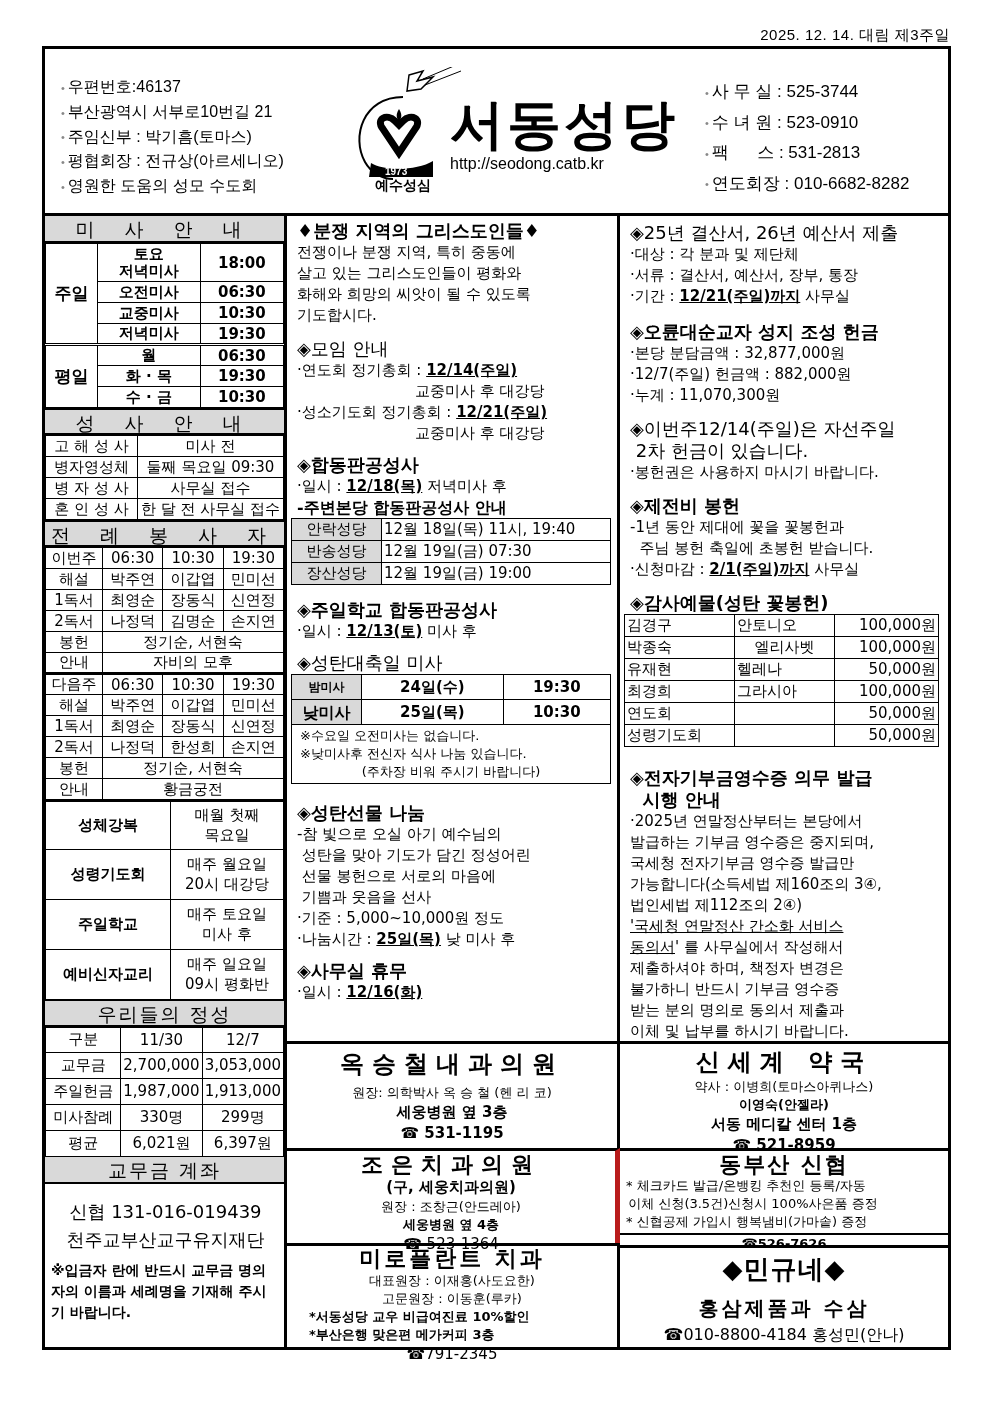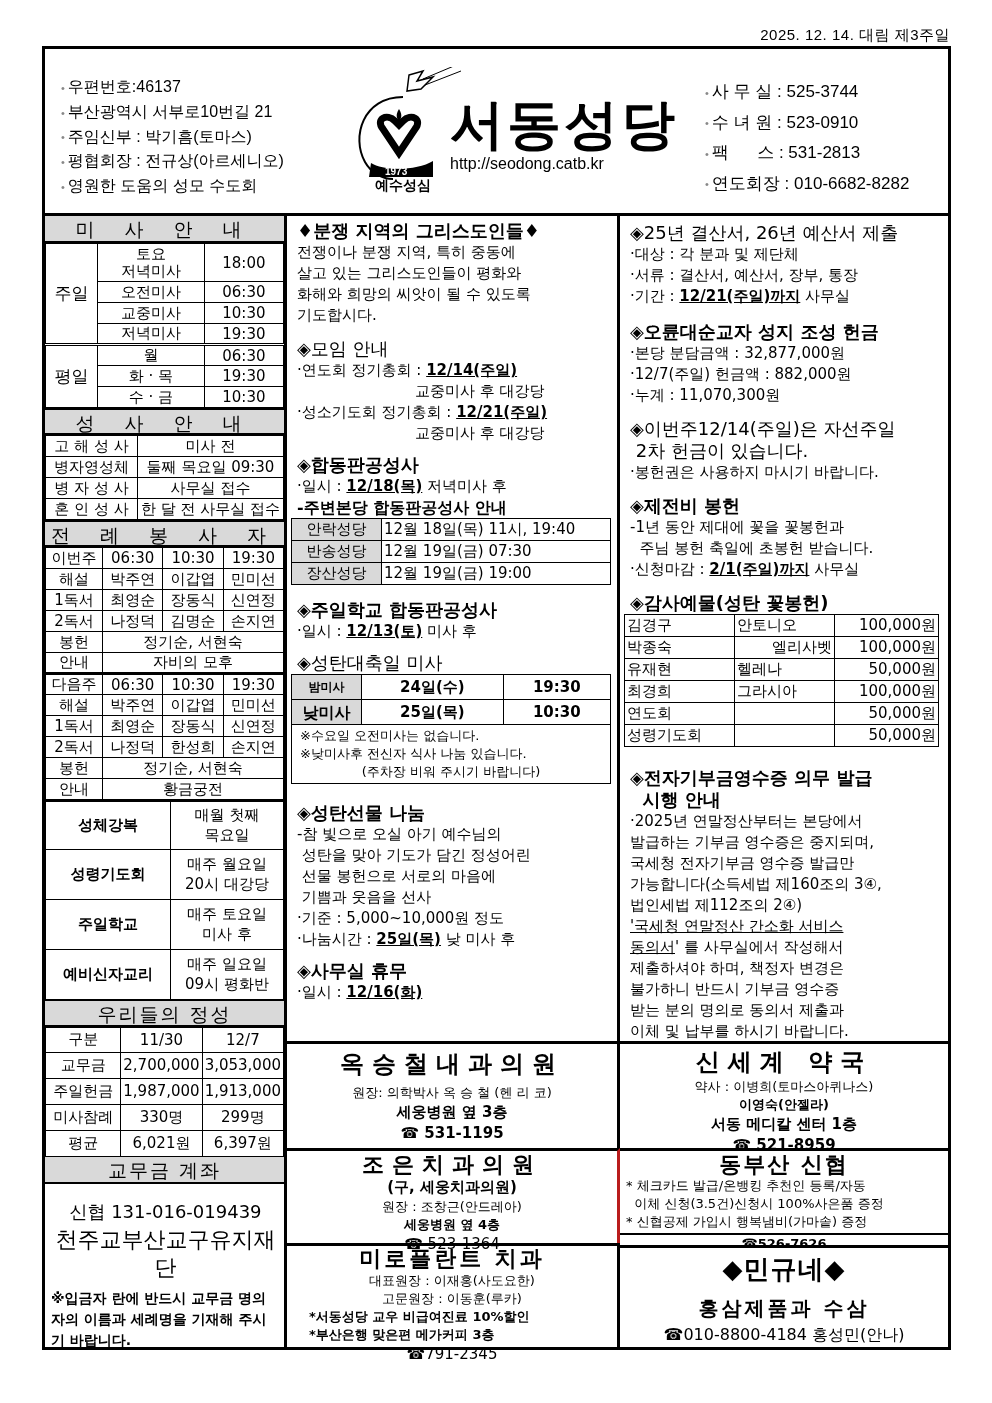--- a/index.html
+++ b/index.html
@@ -13,21 +13,21 @@
 .logo{position:absolute;left:298px;top:18px;width:120px;height:140px;}
 .logo-cap{position:absolute;left:330px;top:128px;font-size:14px;font-weight:bold;}
 .title{position:absolute;left:405px;top:40px;font-size:54px;font-weight:bold;letter-spacing:3px;font-family:"DejaVu Sans",sans-serif;}
 .url{position:absolute;left:405px;top:106px;font-size:16px;font-family:"Liberation Sans",sans-serif;}
 .col1{position:absolute;left:0;top:167px;width:242px;height:1131px;border-right:3px solid #000;}
 .col2{position:absolute;left:242px;top:167px;width:333px;height:825px;border-right:3px solid #000;}
 .col3{position:absolute;left:575px;top:167px;width:328px;height:825px;}
 table{border-collapse:collapse;width:100%;}
 td{border:1px solid #000;text-align:center;font-size:15px;height:21px;padding:0 2px;white-space:nowrap;}
 .sec-h{background:#d9d9d9;font-size:19px;letter-spacing:12px;height:27px;border-bottom:2px solid #000;text-align:center;line-height:27px;}
-.c1t td{font-size:15px;}
+.c1t td{font-size:15px;font-weight:bold;}
 .bold{font-weight:bold;}
 .u{text-decoration:underline;font-weight:bold;}
 .blk{padding:4px 0 0 10px;font-size:15px;line-height:21px;}
 .blk h3{font-size:18px;font-weight:normal;margin-top:8px;line-height:22px;}
 .blk h3.b{font-weight:bold;}
 .blk p{white-space:nowrap;}
 .gray{background:#d9d9d9;}
 .ad{position:absolute;border-top:3px solid #000;text-align:center;}
 .ad .big{font-size:24px;font-weight:bold;letter-spacing:8px;}
 .ad .sm{font-size:13px;line-height:18px;}
@@ -246,21 +246,21 @@
       <tr>
             <td style="height:26px">평균</td>
             <td>6,021원</td>
             <td>6,397원</td>
           </tr>
     </tbody>
       </table>
     <div class="sec-h" style="letter-spacing:2px">교무금 계좌</div>
     <div style="padding:14px 4px 0 6px;text-align:center">
       <div style="font-size:18px;line-height:28px">신협 131-016-019439</div>
-      <div style="font-size:22px;line-height:28px">천주교부산교구유지재단</div>
+      <div style="font-size:18px;line-height:28px">천주교부산교구유지재단</div>
       <div style="font-size:14px;font-weight:bold;line-height:21px;text-align:left;margin-top:6px">※입금자 란에 반드시 교무금 명의자의 이름과 세례명을 기재해 주시기 바랍니다.</div>
     </div>
   </div>
 
   <div class="col2 blk">
     <h3 class="b" style="margin-top:0">♦분쟁 지역의 그리스도인들♦</h3>
     <p> 전쟁이나 분쟁 지역, 특히 중동에</p>
     <p>살고 있는 그리스도인들이 평화와</p>
     <p>화해와 희망의 씨앗이 될 수 있도록</p>
     <p>기도합시다.</p>
@@ -342,21 +342,21 @@
     <h3 class="b" style="margin-top:12px">◈감사예물(성탄 꽃봉헌)</h3>
     <table style="width:315px;margin-left:-6px">
       <tbody>
           <tr>
             <td style="text-align:left;width:110px">김경구</td>
             <td style="text-align:left;width:100px">안토니오</td>
             <td style="text-align:right">100,000원</td>
           </tr>
       <tr>
             <td style="text-align:left">박종숙</td>
-            <td style="text-align:right">엘리사벳</td>
+            <td style="text-align:center">엘리사벳</td>
             <td style="text-align:right">100,000원</td>
           </tr>
       <tr>
             <td style="text-align:left">유재현</td>
             <td style="text-align:left">헬레나</td>
             <td style="text-align:right">50,000원</td>
           </tr>
       <tr>
             <td style="text-align:left">최경희</td>
             <td style="text-align:left">그라시아</td>
@@ -395,31 +395,31 @@
     <div class="md bold">세웅병원 옆 3층</div>
     <div class="md bold">☎ 531-1195</div>
   </div>
   <div class="ad" style="left:575px;top:992px;width:328px;height:107px;padding-top:2px">
     <div class="big">신세계 약국</div>
     <div class="sm">약사 : 이병희(토마스아퀴나스)</div>
     <div class="sm bold">이영숙(안젤라)</div>
     <div class="md bold">서동 메디칼 센터 1층</div>
     <div class="md bold">☎ 521-8959</div>
   </div>
-  <div class="ad" style="left:242px;top:1099px;width:333px;height:95px;border-right:3px solid #b91c1c;padding-top:2px">
+  <div class="ad" style="left:242px;top:1099px;width:333px;height:95px;border-right:5px solid #b91c1c;padding-top:2px">
     <div class="big" style="font-size:22px;line-height:24px">조은치과의원</div>
     <div class="md bold">(구, 세웅치과의원)</div>
     <div class="sm">원장 : 조창근(안드레아)</div>
     <div class="sm bold">세웅병원 옆 4층</div>
     <div class="md">☎ 523-1364</div>
   </div>
   <div class="ad" style="left:575px;top:1099px;width:328px;height:97px;padding-top:2px">
     <div class="big" style="font-size:22px;letter-spacing:2px;line-height:24px">동부산 신협</div>
     <div class="sm" style="text-align:left;padding-left:6px;white-space:pre">* 체크카드 발급/온뱅킹 추천인 등록/자동</div>
-    <div class="sm" style="text-align:left;padding-left:6px;white-space:pre">  이체 신청(3.5건)신청시 100%사은품 증정</div>
+    <div class="sm" style="text-align:left;padding-left:0;white-space:pre">  이체 신청(3.5건)신청시 100%사은품 증정</div>
     <div class="sm" style="text-align:left;padding-left:6px;white-space:pre">* 신협공제 가입시 행복냄비(가마솥) 증정</div>
     <div class="sm bold" style="border-top:2px solid #000;margin-top:2px">☎526-7626</div>
   </div>
   <div class="ad" style="left:242px;top:1194px;width:333px;height:104px;border-right:3px solid #000;padding-top:0">
     <div class="big" style="font-size:22px;letter-spacing:3px;line-height:26px">미로플란트 치과</div>
     <div class="sm">대표원장 : 이재홍(사도요한)</div>
     <div class="sm">고문원장 : 이동훈(루카)</div>
     <div class="sm bold" style="text-align:left;padding-left:22px">*서동성당 교우 비급여진료 10%할인</div>
     <div class="sm bold" style="text-align:left;padding-left:22px">*부산은행 맞은편 메가커피 3층</div>
     <div class="md">☎791-2345</div>

